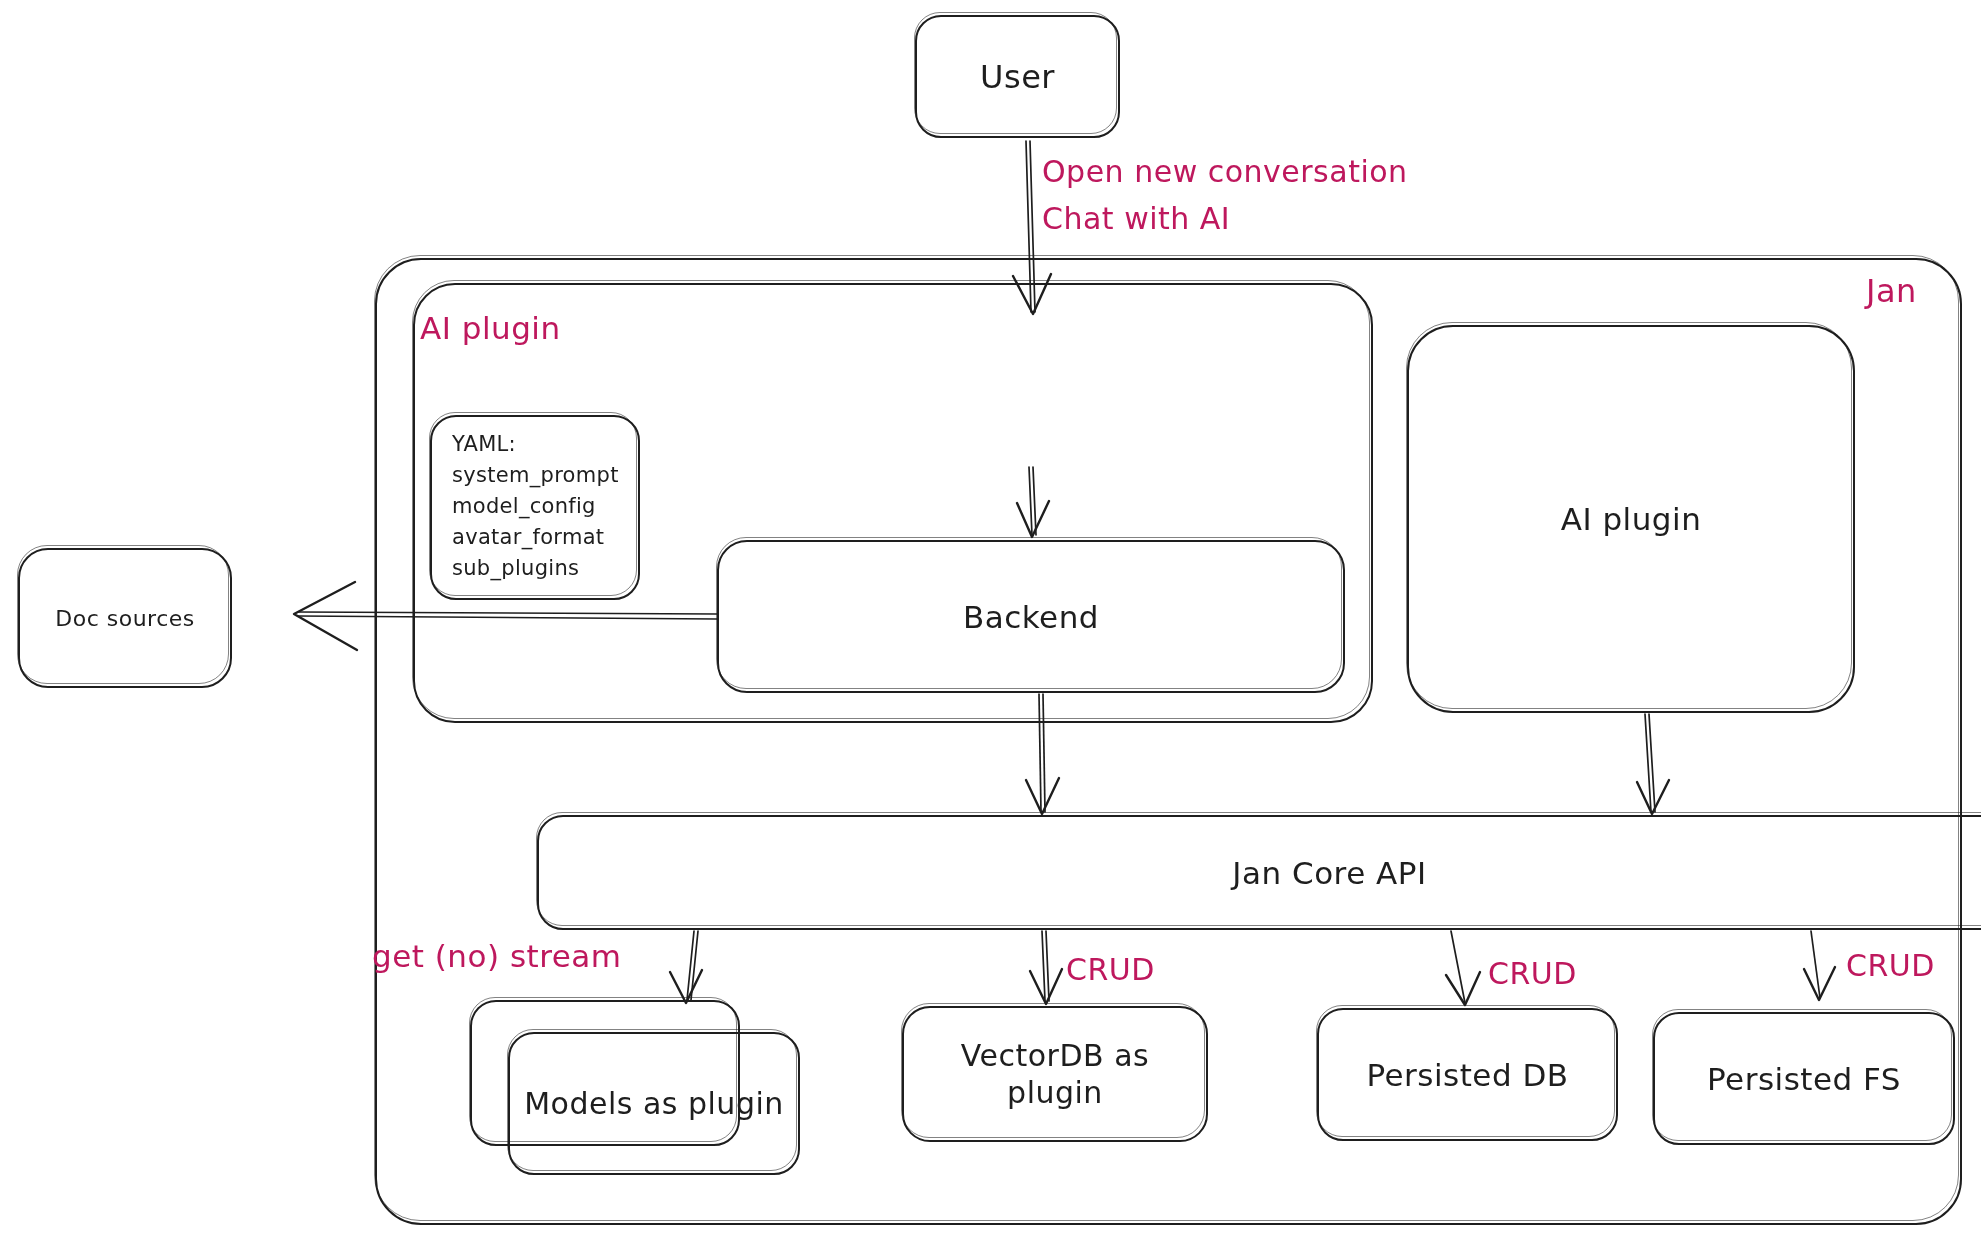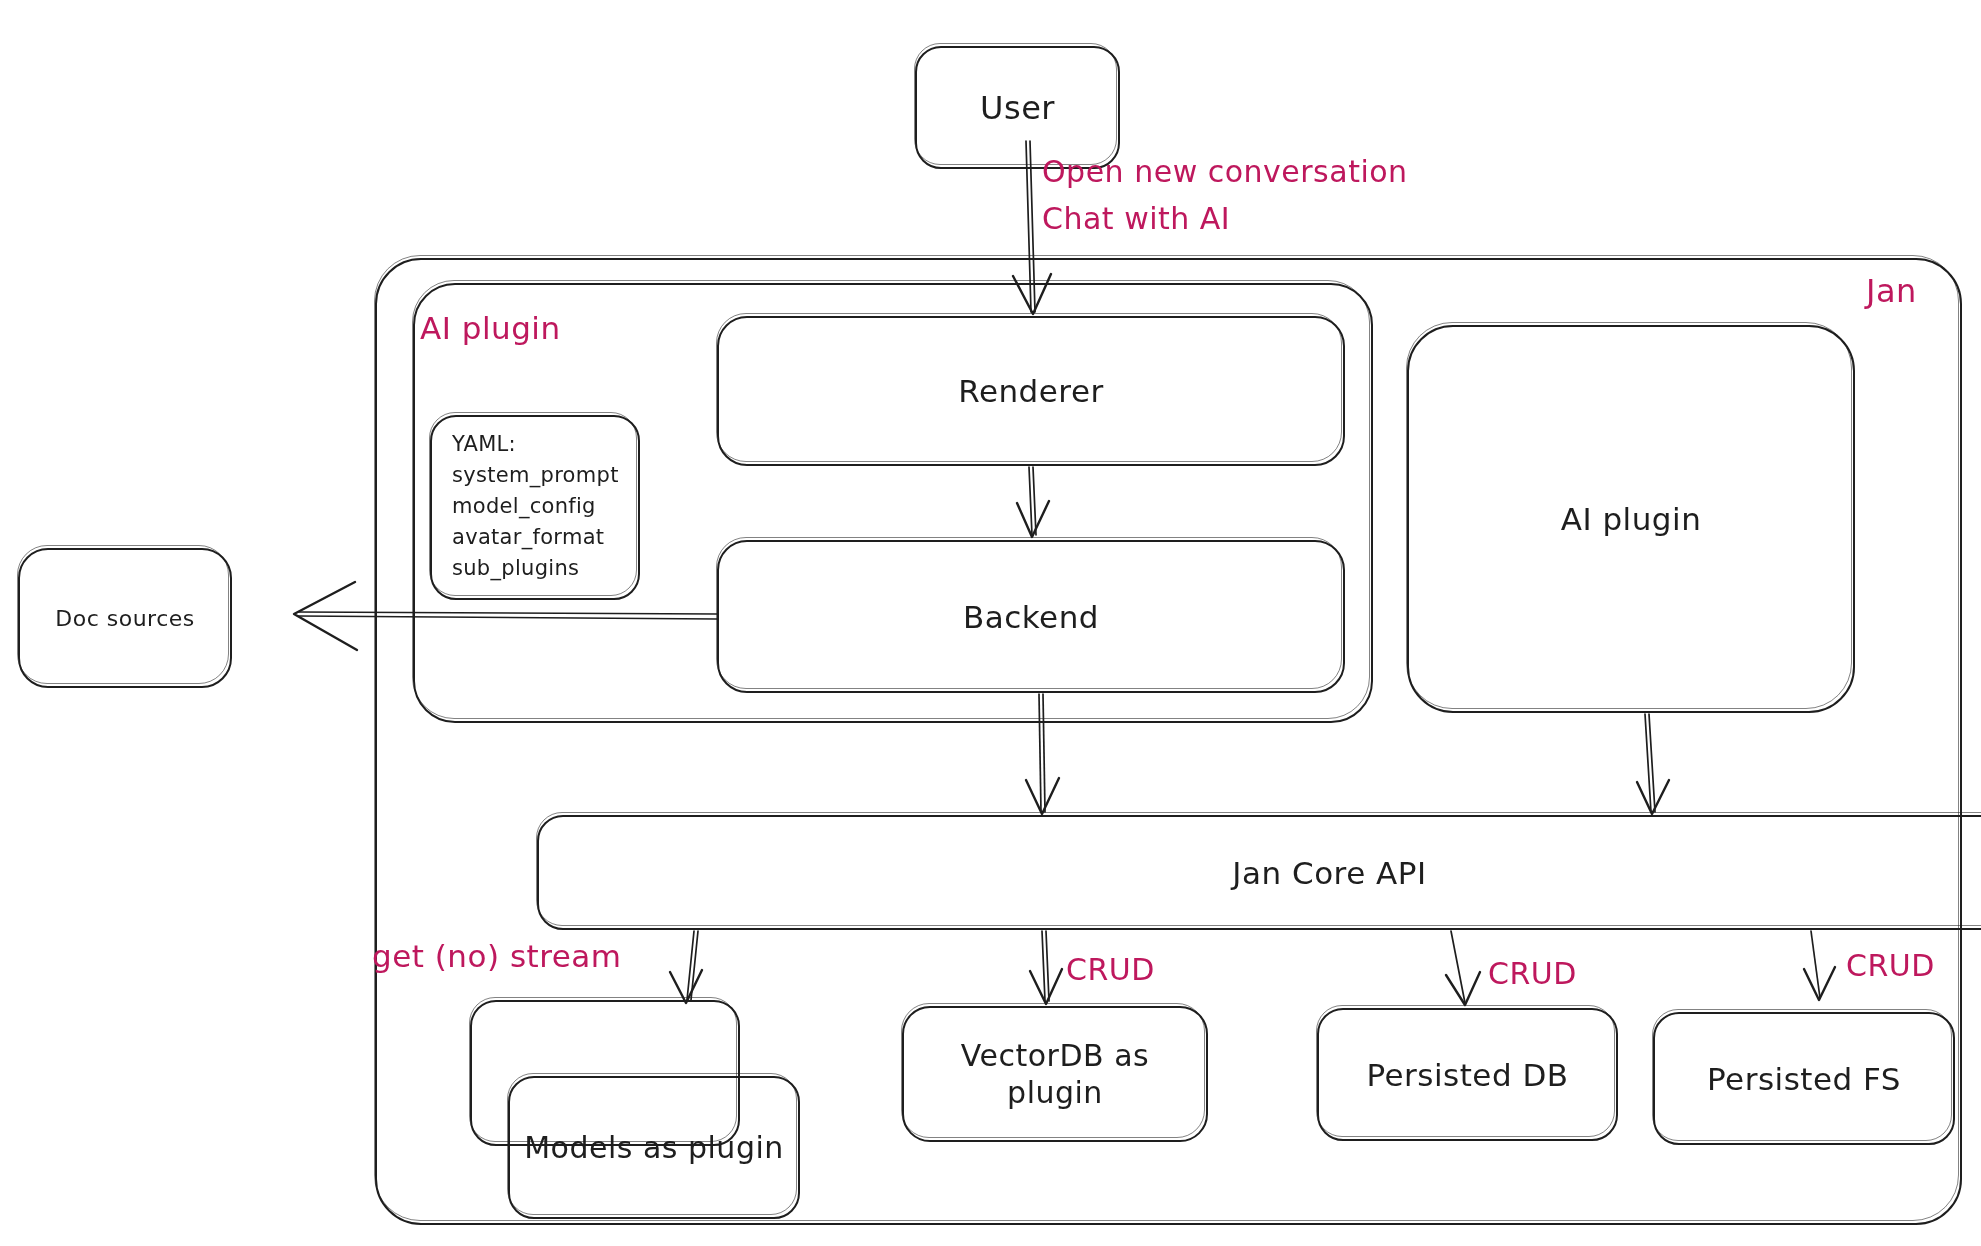--- a/index.html
+++ b/index.html
@@ -45,31 +45,31 @@
   .arrows path{
     fill:none;
     stroke:#1e1e1e;
     stroke-linecap:round;
     stroke-linejoin:round;
   }
   .stem{stroke-width:1.7;}
   .head{stroke-width:2.4;}
 
   
-  .box-user{left:915px;top:15px;width:205px;height:123px;border-radius:26px;font-size:32px;margin-top:31px;}
+  .box-user{left:915px;top:15px;width:205px;height:123px;border-radius:26px;font-size:32px;}
   .box-jan{left:375px;top:258px;width:1587px;height:967px;border-radius:46px;}
   .box-aiplugin-left{left:413px;top:283px;width:960px;height:440px;border-radius:42px;}
   .box-renderer{left:717px;top:316px;width:628px;height:150px;border-radius:30px;font-size:31px;}
   .box-backend{left:717px;top:540px;width:628px;height:153px;border-radius:30px;font-size:31px;}
   .box-yaml{left:430px;top:415px;width:210px;height:185px;border-radius:26px;}
   .box-aiplugin-right{left:1407px;top:325px;width:448px;height:388px;border-radius:46px;font-size:31px;}
   .box-doc{left:18px;top:548px;width:214px;height:140px;border-radius:30px;font-size:22px;}
   .box-core{left:537px;top:815px;width:1585px;height:115px;border-radius:26px;font-size:31px;}
   .box-models-back{left:470px;top:1000px;width:270px;height:146px;border-radius:26px;}
-  .box-models-front{left:508px;top:1032px;width:292px;height:143px;border-radius:26px;font-size:30px;margin-top:44px;}
+  .box-models-front{left:508px;top:1032px;width:292px;height:143px;border-radius:26px;font-size:30px;}
   .box-vectordb{left:902px;top:1006px;width:306px;height:136px;border-radius:28px;font-size:30px;}
   .box-pdb{left:1317px;top:1008px;width:301px;height:133px;border-radius:26px;font-size:31px;}
   .box-pfs{left:1653px;top:1012px;width:302px;height:133px;border-radius:26px;font-size:31px;}
 
   .multiline{white-space:normal;line-height:1.25;}
   .yaml-text{
     position:absolute;left:20px;top:12px;
     font-size:21px;line-height:31px;
     letter-spacing:.3px;
   }
@@ -97,23 +97,20 @@
 
   <div class="sketch center box-user">
     <span class="boxlabel">User</span>
   </div>
 
   <div class="lbl lbl-conv">
     <span>Open new conversation</span>
     <span>Chat with AI</span>
   </div>
 
-  <div class="sketch center box-renderer">
-    <span class="boxlabel">Renderer</span>
-  </div>
 
   <div class="sketch center box-backend">
     <span class="boxlabel">Backend</span>
   </div>
 
   <div class="sketch box-yaml">
     <div class="yaml-text">
       <span>YAML:</span>
       <span>system_prompt</span>
       <span>model_config</span>

